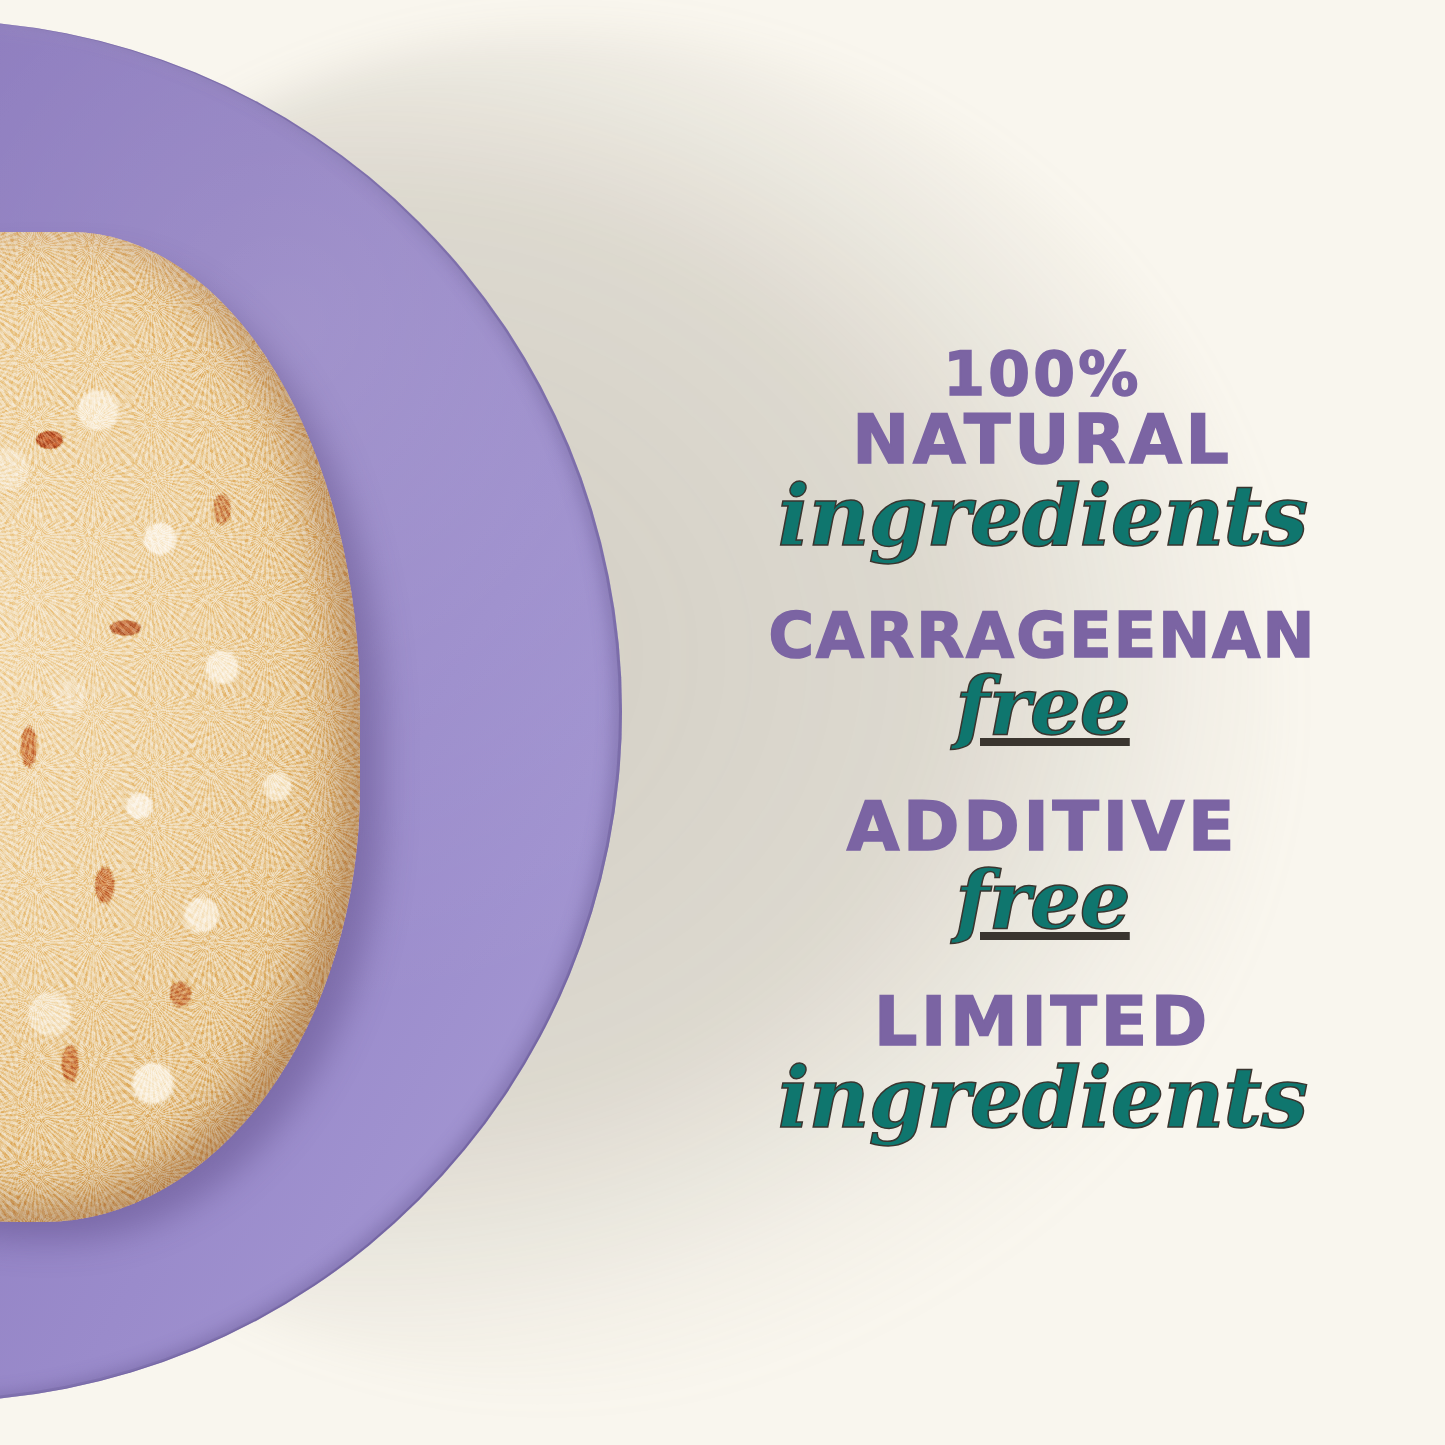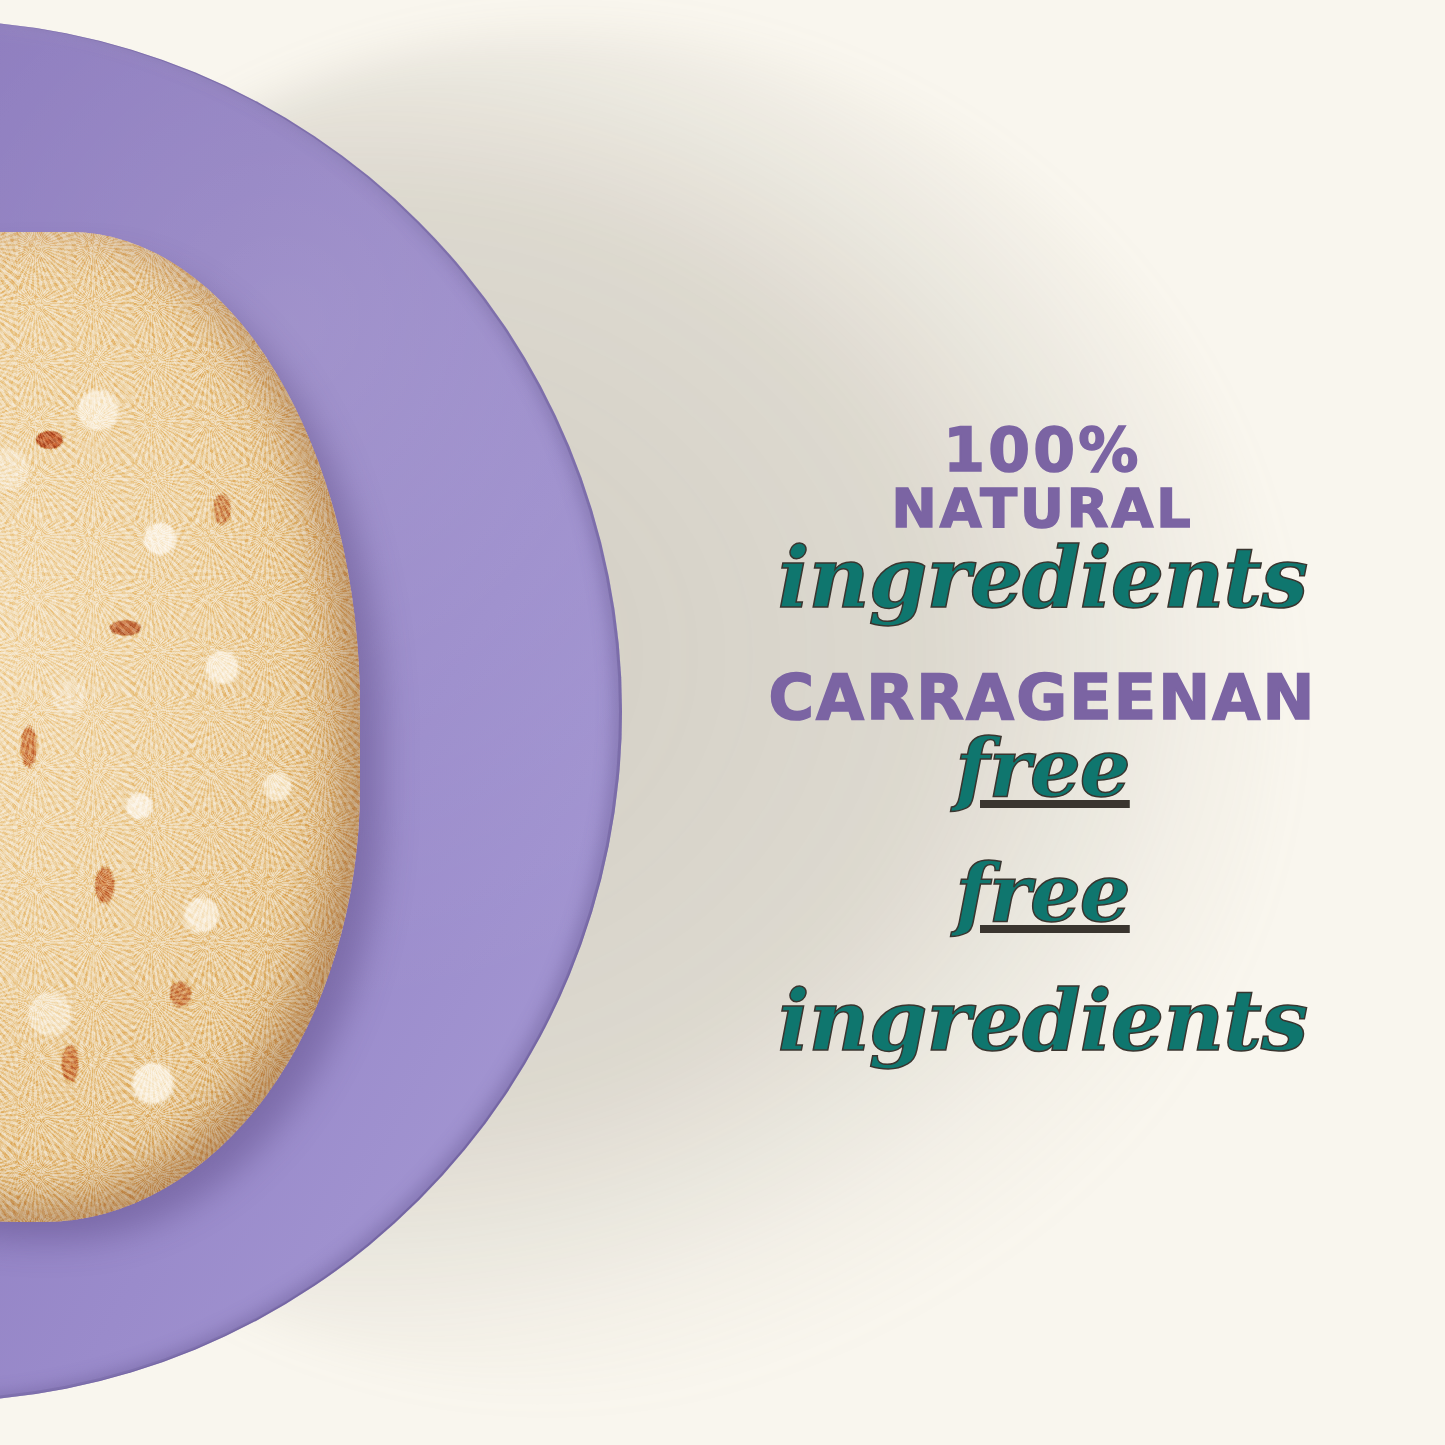--- a/index.html
+++ b/index.html
@@ -126,21 +126,21 @@
     display:block;
     color:#7B64A3;
     font-family:"DejaVu Sans", sans-serif;
     font-weight:700;
     letter-spacing:0.055em;
     line-height:1.02;
     text-rendering:optimizeLegibility;
     -webkit-text-stroke:1.6px #7B64A3;
   }
   .cap.small{font-size:60px;}
-  .cap.big{font-size:54px;}
+  .cap.big{font-size:68px;}
   .cap.wide{font-size:62px;letter-spacing:0.035em;}
   .script{
     display:block;
     color:#0f766e;
     font-family:"DejaVu Serif","Liberation Serif",serif;
     font-style:italic;
     font-weight:700;
     font-size:84px;
     line-height:1.04;
     letter-spacing:-0.012em;
@@ -173,21 +173,23 @@
       <span class="cap big">NATURAL</span>
       <span class="script">ingredients</span>
     </div>
 
     <div class="claim">
       <span class="cap wide">CARRAGEENAN</span>
       <span class="script sm">free</span>
     </div>
 
     <div class="claim">
+      <span class="cap big">ADDITIVE</span>
       <span class="script sm">free</span>
     </div>
 
     <div class="claim">
+      <span class="cap big">LIMITED</span>
       <span class="script">ingredients</span>
     </div>
 
   </div>
 </div>
 
 </body></html>

